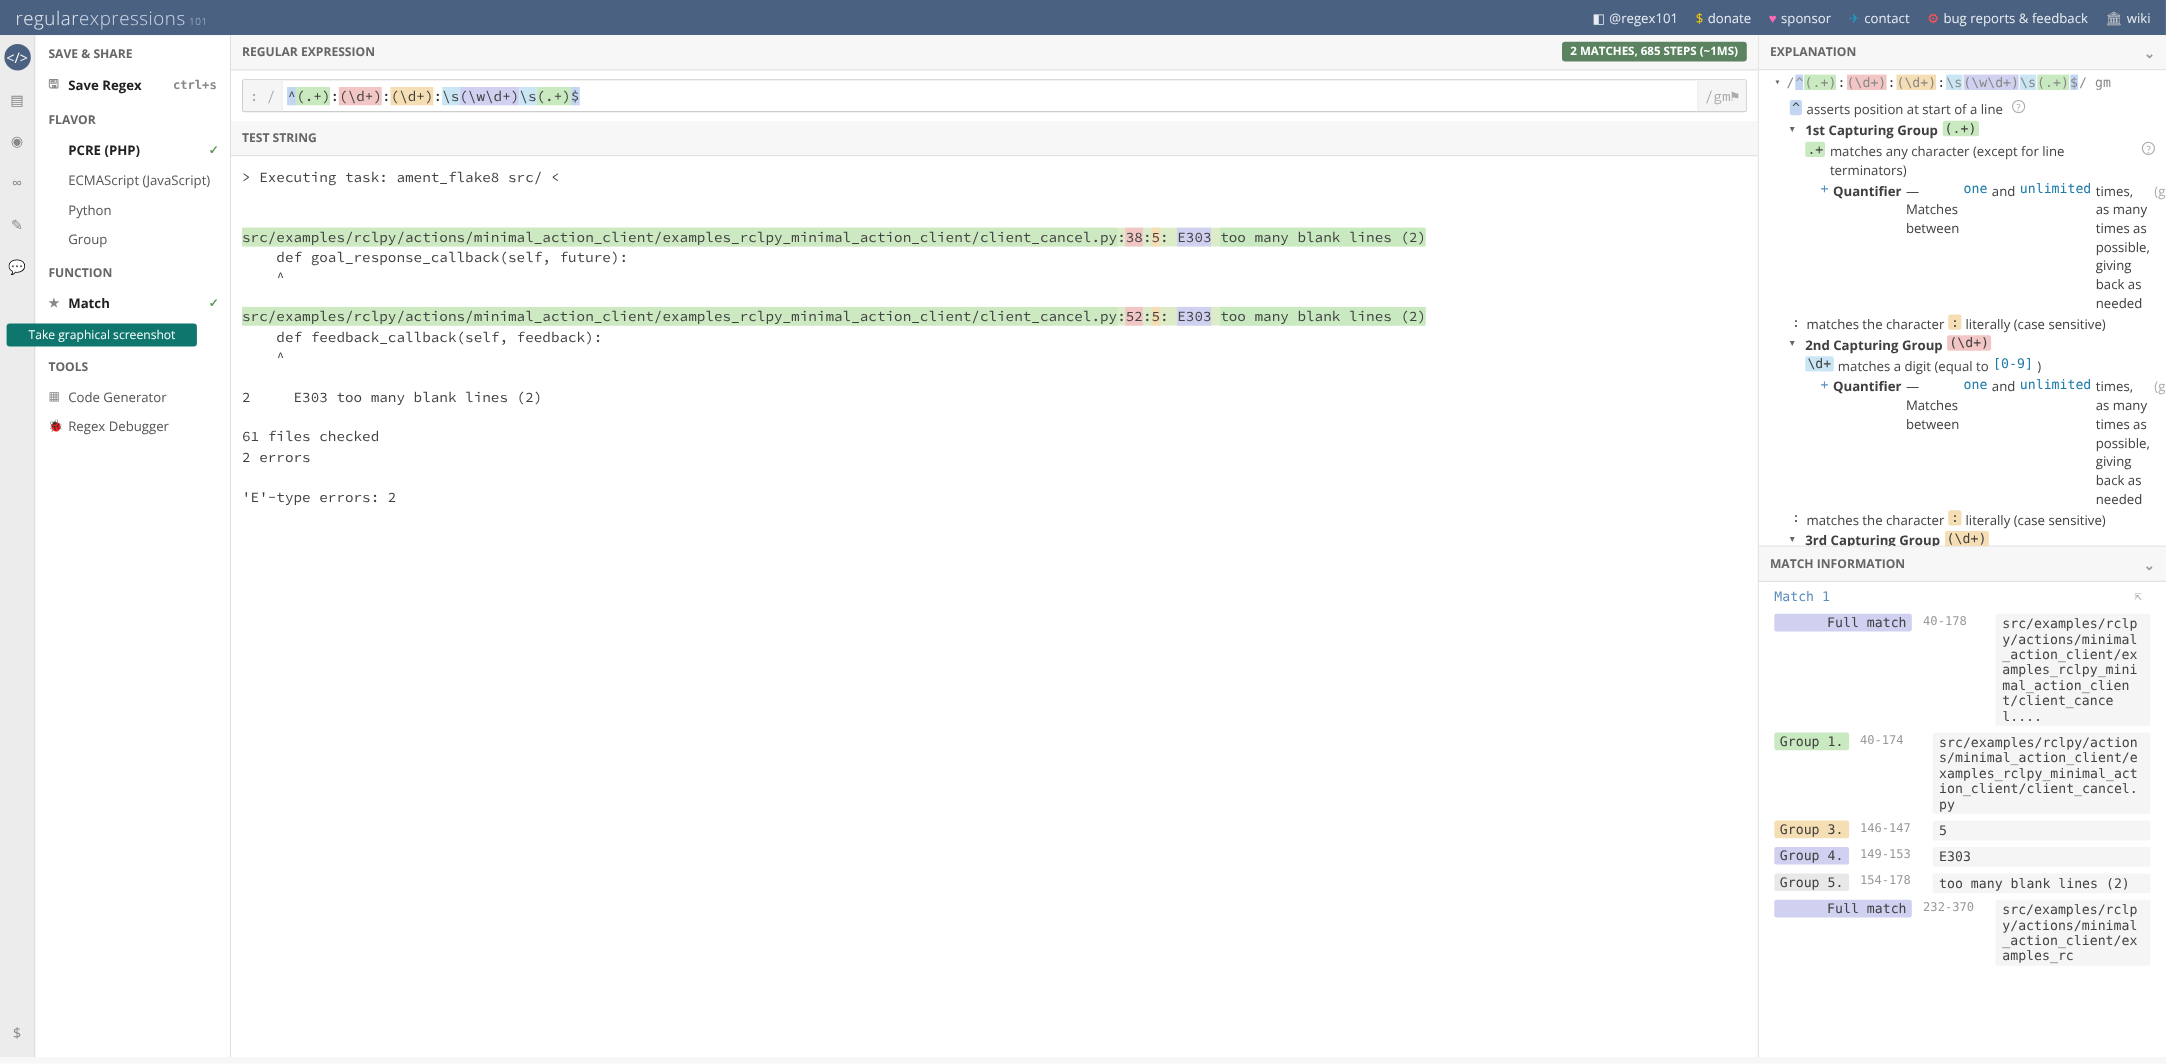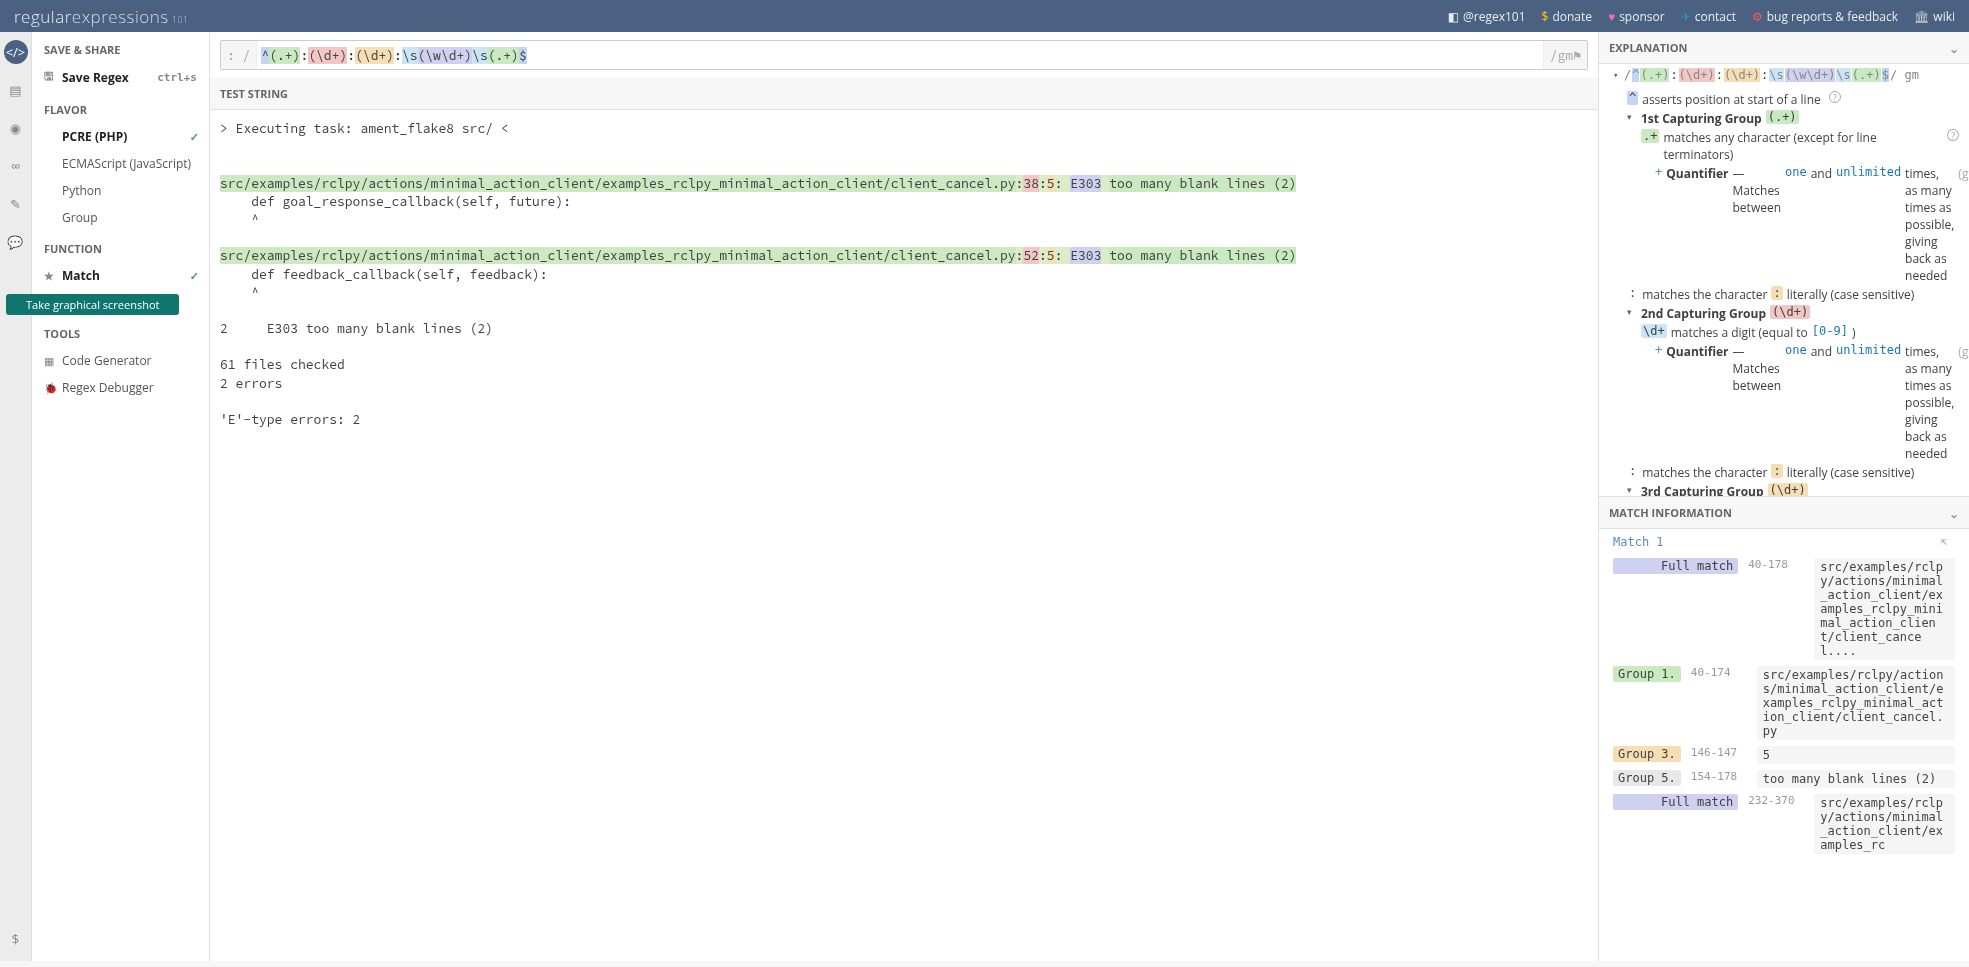--- a/index.html
+++ b/index.html
@@ -147,20 +147,24 @@
         <span class="icon">▦</span>
         <span>Code Generator</span>
       </div>
       <div class="side-item">
         <span class="icon">🐞</span>
         <span>Regex Debugger</span>
       </div>
     </div>
 
   <div class="main">
+    <div class="pane-title">
+      <span>REGULAR EXPRESSION</span>
+      <span class="stats-badge">2 matches, 685 steps (~1ms)</span>
+    </div>
     <div class="regex-bar">
       <span class="regex-delim">: /</span>
       <span class="regex-body" id="regex-body">
           <span class="tok anchor">^</span>
           <span class="tok g1">(.+)</span>
           <span class="tok lit">:</span>
           <span class="tok g2">(\d+)</span>
           <span class="tok lit">:</span>
           <span class="tok g3">(\d+)</span>
           <span class="tok lit">:</span>
@@ -246,20 +250,25 @@
             <span class="match-label ml-g1">Group 1.</span>
             <span class="match-range">40-174</span>
             <span class="match-value">src/examples/rclpy/actions/minimal_action_client/examples_rclpy_minimal_action_client/client_cancel.py</span>
           </div>
           <div class="match-row">
             <span class="match-label ml-g3">Group 3.</span>
             <span class="match-range">146-147</span>
             <span class="match-value">5</span>
           </div>
           <div class="match-row">
+            <span class="match-label ml-g4">Group 4.</span>
+            <span class="match-range">149-153</span>
+            <span class="match-value">E303</span>
+          </div>
+          <div class="match-row">
             <span class="match-label ml-g5">Group 5.</span>
             <span class="match-range">154-178</span>
             <span class="match-value">too many blank lines (2)</span>
           </div>
           <div class="match-row">
             <span class="match-label ml-full">Full match</span>
             <span class="match-range">232-370</span>
             <span class="match-value">src/examples/rclpy/actions/minimal_action_client/examples_rc</span>
           </div>
         </div>

